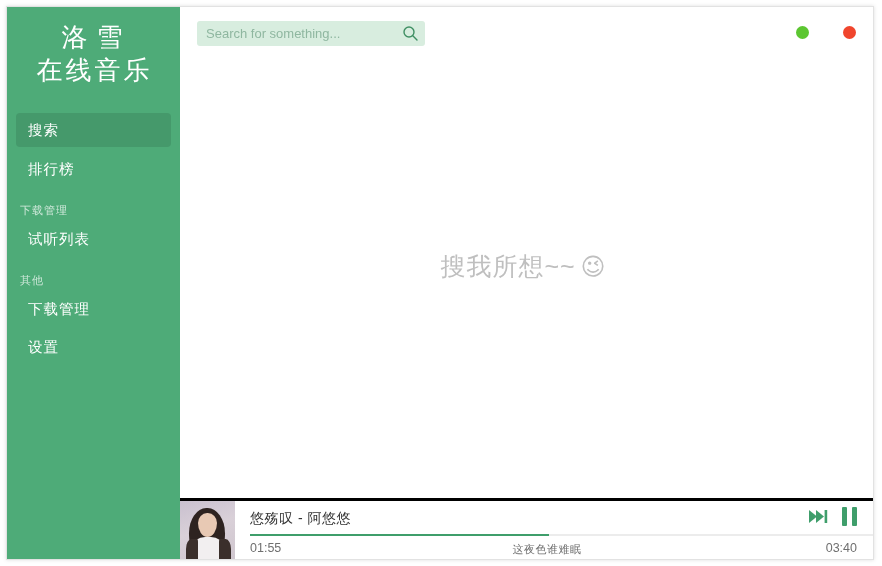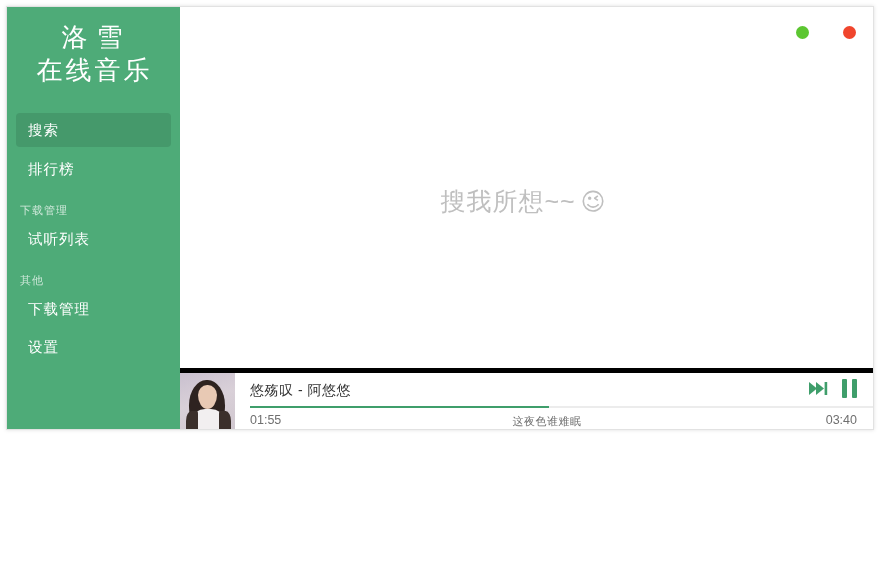--- a/index.html
+++ b/index.html
@@ -11,21 +11,21 @@
     width: 882px;
     height: 566px;
     font-family: "Liberation Sans", "DejaVu Sans", sans-serif;
     overflow: hidden;
   }
   #app-window {
     position: absolute;
     left: 6px;
     top: 6px;
     width: 868px;
-    height: 424px;
+    height: 554px;
     background: #a16207;
     border: 1px solid #e2e2e2;
     box-shadow: 0 0 4px rgba(0,0,0,0.13);
     box-sizing: border-box;
     display: flex;
     flex-direction: row;
     overflow: hidden;
   }
 
   
@@ -163,21 +163,21 @@
   #empty-hint-emoji {
     font-size: 24px;
     margin-left: 5px;
     line-height: 1;
   }
 
   
   #player {
     flex: 0 0 61px;
     height: 61px;
-    border-top: 5px solid #000000;
+    border-top: 3px solid #000000;
     background: #ffffff;
     display: flex;
     flex-direction: row;
     align-items: stretch;
     box-sizing: border-box;
   }
   #album-art {
     width: 55px;
     height: 60px;
     flex: 0 0 55px;
@@ -316,20 +316,29 @@
       <div class="nav-item">下载管理</div>
       <div class="nav-item spaced">设置</div>
     </div>
 
   </div>
 
   <div id="main">
 
     <div id="topbar">
 
+      <div id="search-box">
+        <input id="search-input" type="text" placeholder="Search for something..." style="">
+        <span id="search-icon-btn">
+          <svg width="17" height="17" viewBox="0 0 17 17">
+            <circle cx="7" cy="7" r="5" fill="none" stroke="#3f8f63" stroke-width="1.4"></circle>
+            <line x1="10.8" y1="10.8" x2="15" y2="15" stroke="#3f8f63" stroke-width="1.4" stroke-linecap="round"></line>
+          </svg>
+        </span>
+      </div>
 
       <div id="win-buttons">
         <span class="win-dot min"></span>
         <span class="win-dot close"></span>
       </div>
 
     </div>
 
     <div id="content">
       <div id="empty-hint">

